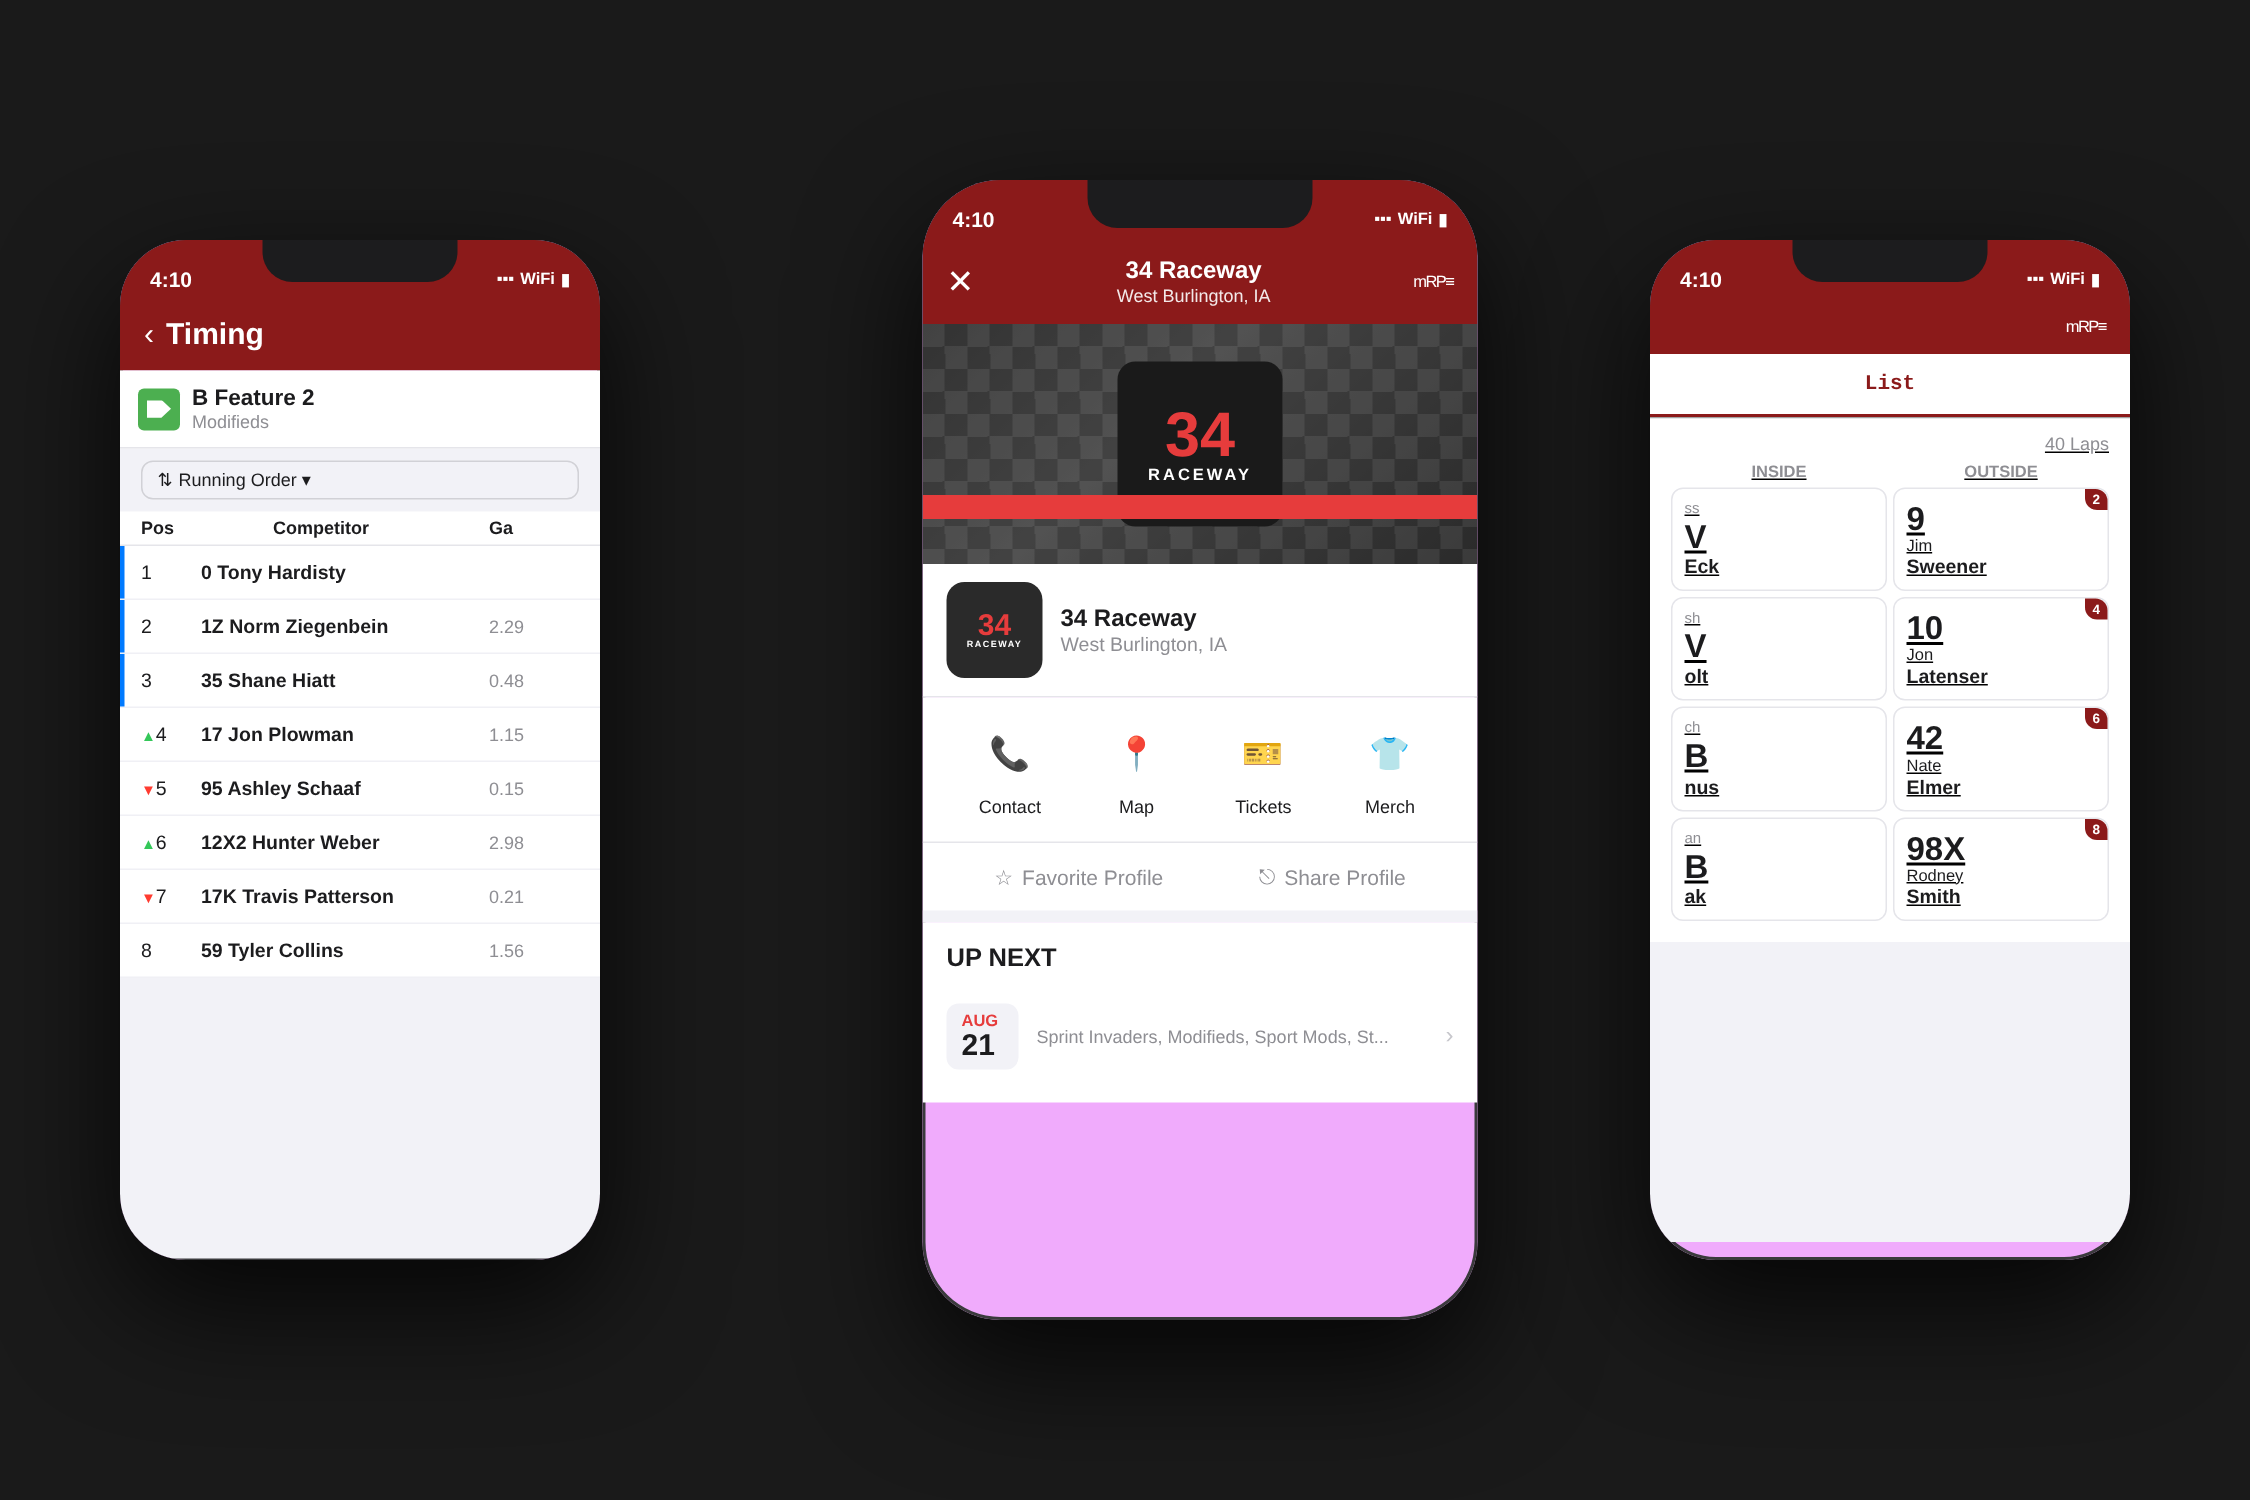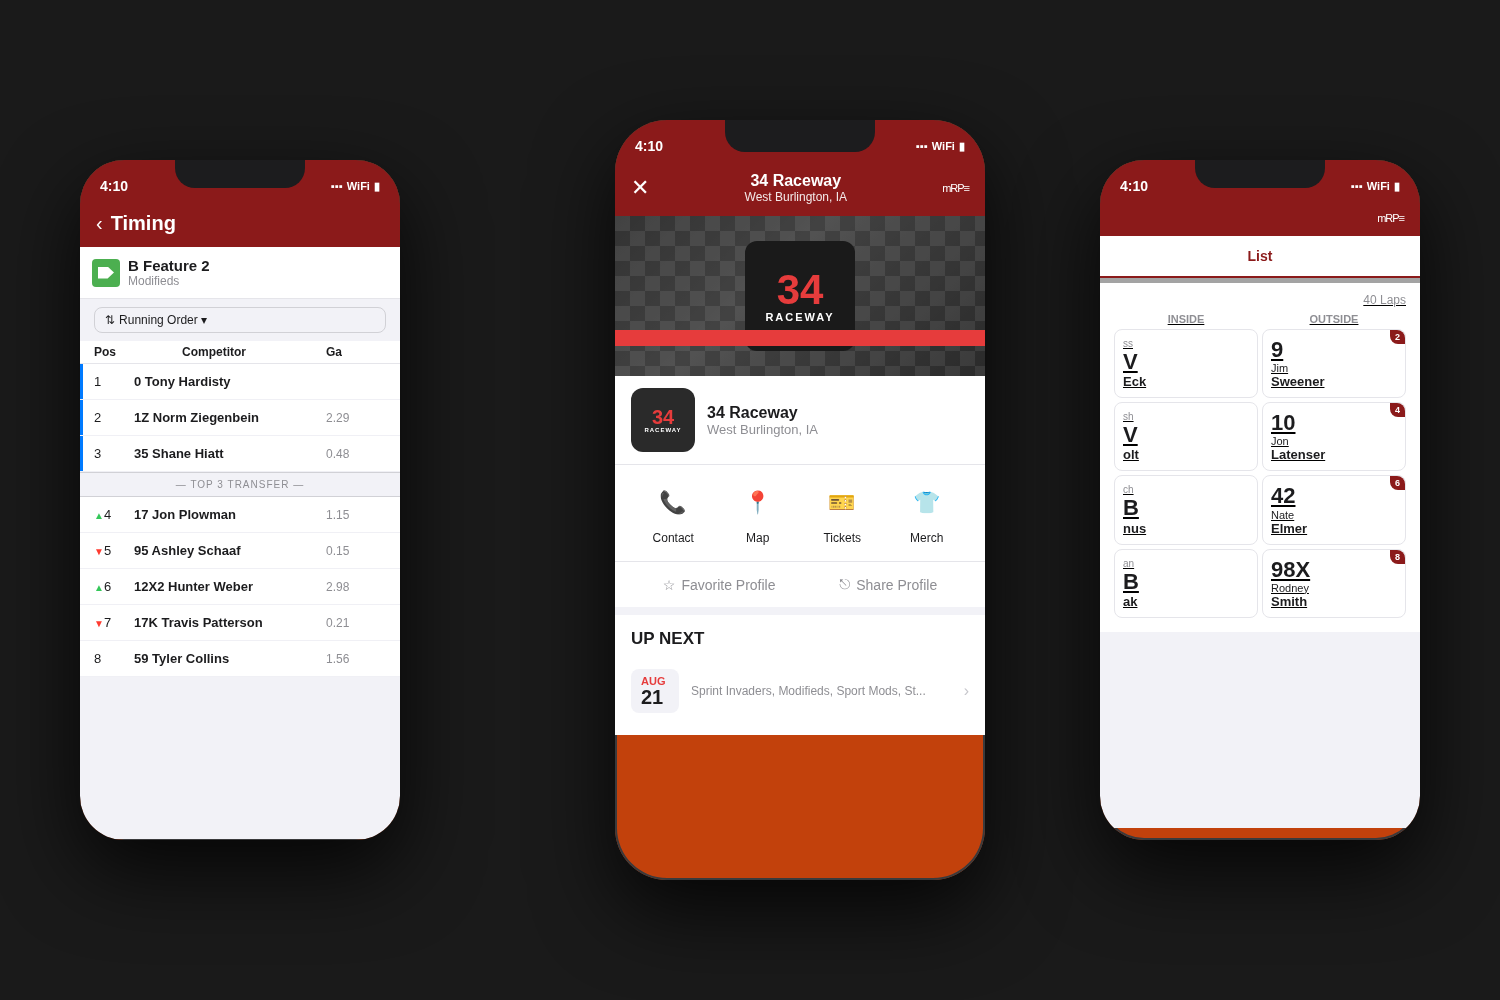--- a/index.html
+++ b/index.html
@@ -20,21 +20,21 @@
       height: 900px;
       display: flex;
       align-items: center;
       justify-content: center;
     }
 
     
     .phone {
       position: absolute;
       border-radius: 52px;
-      background: #c2410c;
+      background: #f0abfc;
       box-shadow: 0 30px 80px rgba(0,0,0,0.8), inset 0 0 0 2px #3a3a3c;
       overflow: hidden;
     }
 
     .phone-left {
       width: 320px;
       height: 680px;
       left: 30px;
       top: 110px;
       z-index: 1;
@@ -521,21 +521,22 @@
 
     .right-body {
       background: #f2f2f7;
       height: calc(100% - 88px);
       overflow: hidden;
     }
 
     .right-tab-bar {
       background: white;
       display: flex;
-      border-bottom: 5px solid #a3a3a3;
+      border-bottom: 1px solid #a3a3a3;
+      font-family: Liberation Mono, monospace;
     }
 
     .right-tab {
       flex: 1;
       padding: 12px;
       text-align: center;
       font-size: 14px;
       font-weight: 500;
       color: #8e8e93;
     }
@@ -665,21 +666,20 @@
           <span class="pos">2</span>
           <span class="competitor"><b>1Z</b> Norm Ziegenbein</span>
           <span class="gap">2.29</span>
         </div>
         <div class="timing-row">
           <div class="pos-indicator pos-blue"></div>
           <span class="pos">3</span>
           <span class="competitor"><b>35</b> Shane Hiatt</span>
           <span class="gap">0.48</span>
         </div>
-        <div class="transfer-divider">— TOP 3 TRANSFER —</div>
 
         <div class="timing-row">
           <span class="pos"><span class="trend-up">▲</span>4</span>
           <span class="competitor"><b>17</b> Jon Plowman</span>
           <span class="gap">1.15</span>
         </div>
         <div class="timing-row">
           <span class="pos"><span class="trend-down">▼</span>5</span>
           <span class="competitor"><b>95</b> Ashley Schaaf</span>
           <span class="gap">0.15</span>

